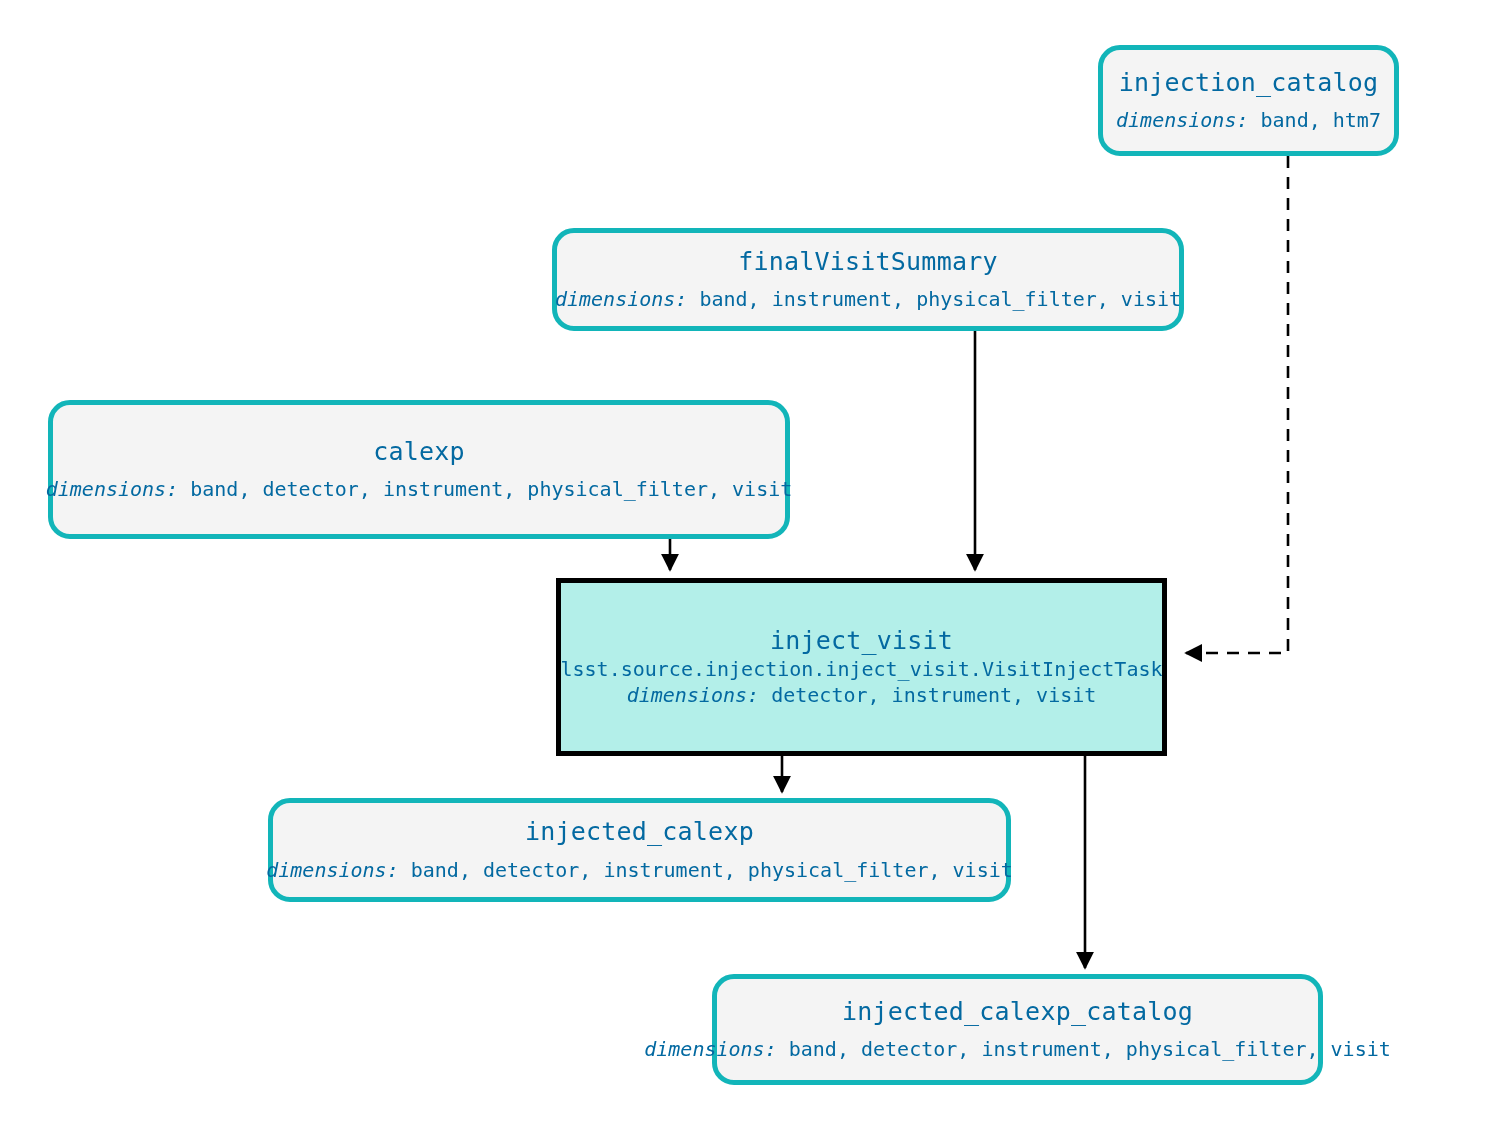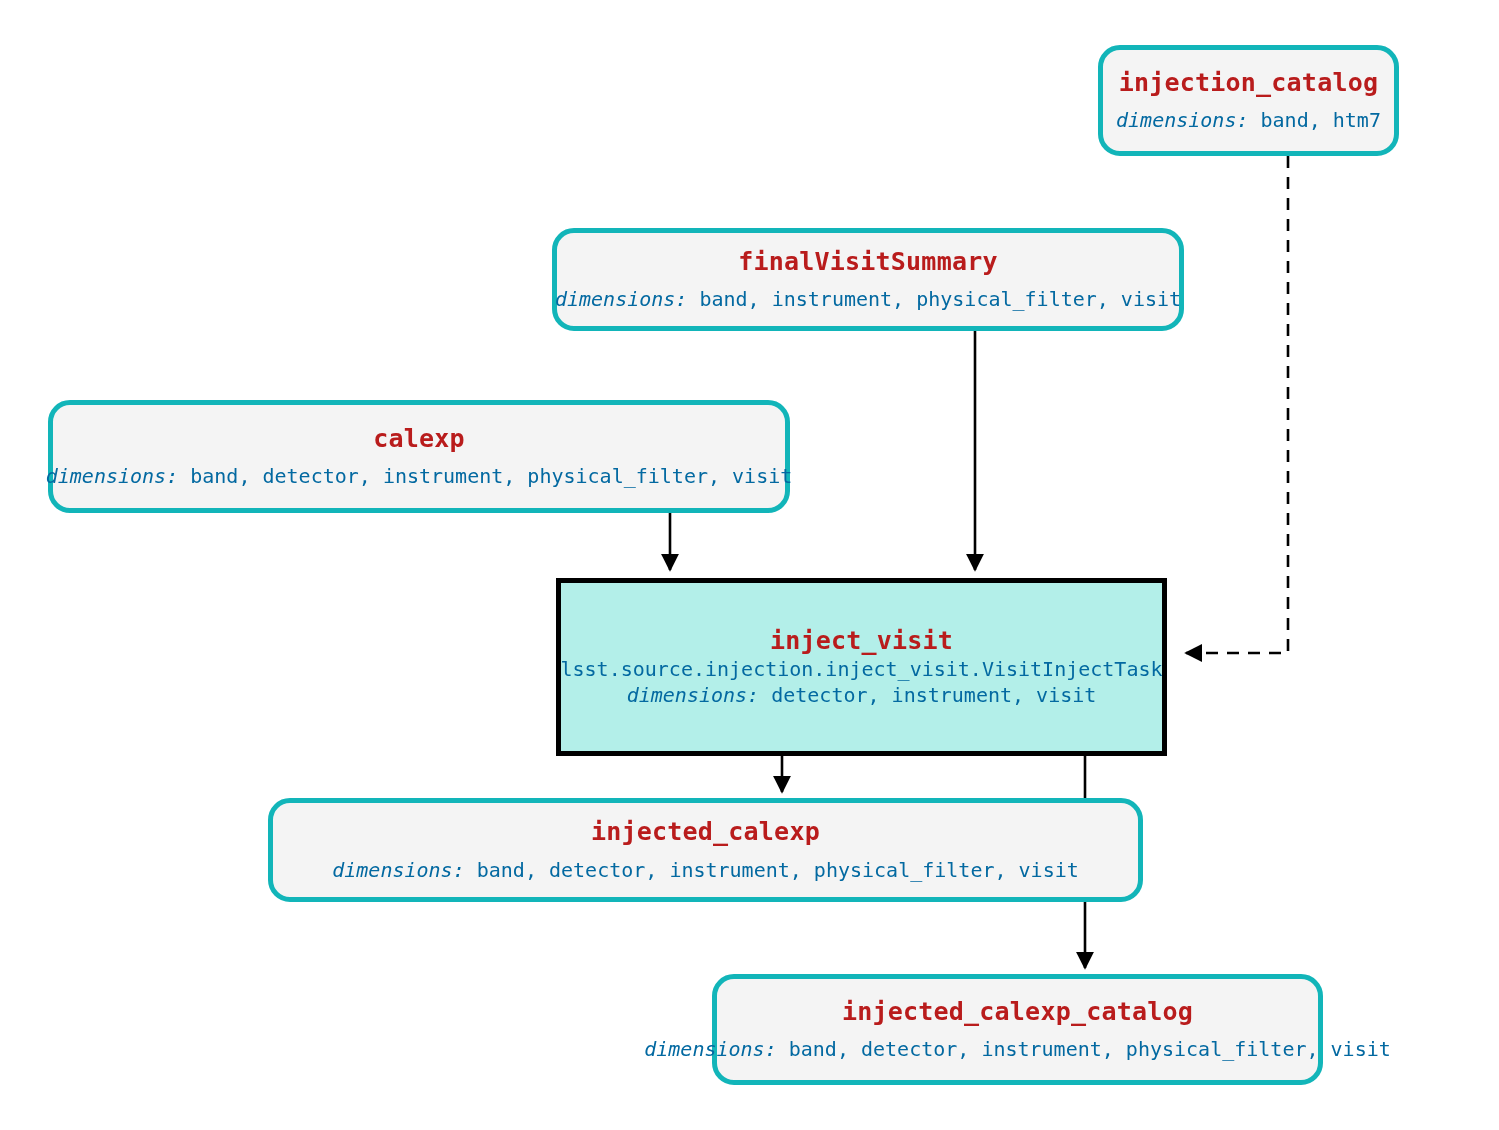--- a/index.html
+++ b/index.html
@@ -36,23 +36,23 @@
     border: 5px solid #12b5b9;
     border-radius: 22px;
   }
   .node.task {
     background: #b3efe9;
     border: 5px solid #000000;
     border-radius: 0;
   }
   .node-title {
     font-family: "DejaVu Sans Mono", monospace;
-    font-weight: bold;
+    font-weight: normal;
     font-size: 25px;
-    color: #b91c1c;
+    color: #0369a1;
     letter-spacing: 0.2px;
     line-height: 1.1;
     text-align: left;
     white-space: nowrap;
   }
   .node-sub {
     font-family: "DejaVu Sans Mono", monospace;
     font-size: 20px;
     color: #0369a1;
     line-height: 1.15;
@@ -63,23 +63,23 @@
   .node-sub.tight {
     margin-top: 3px;
   }
   .dim-label {
     font-style: italic;
     font-family: "DejaVu Sans Mono", monospace;
   }
   
   #node-injection_catalog { left: 1098px; top: 45px;  width: 301px; height: 111px; }
   #node-finalVisitSummary { left: 552px;  top: 228px; width: 632px; height: 103px; }
-  #node-calexp           { left: 48px;   top: 400px; width: 742px; height: 113px; }
+  #node-calexp           { left: 48px;   top: 400px; width: 742px; height: 139px; }
   #node-inject_visit     { left: 556px;  top: 578px; width: 611px; height: 178px; }
-  #node-injected_calexp  { left: 268px;  top: 798px; width: 875px; height: 104px; }
+  #node-injected_calexp  { left: 268px;  top: 798px; width: 743px; height: 104px; }
   #node-injected_calexp_catalog { left: 712px; top: 974px; width: 611px; height: 111px; }
 </style>
 </head>
 <body>
 
 <div id="canvas">
 
   <svg id="edge-layer" viewBox="0 0 1499 1130" width="1499" height="1130" xmlns="http://www.w3.org/2000/svg">
     <defs>
       <marker id="arrow" viewBox="0 0 10 10" refX="9" refY="5" markerWidth="7" markerHeight="7" orient="auto-start-reverse">

